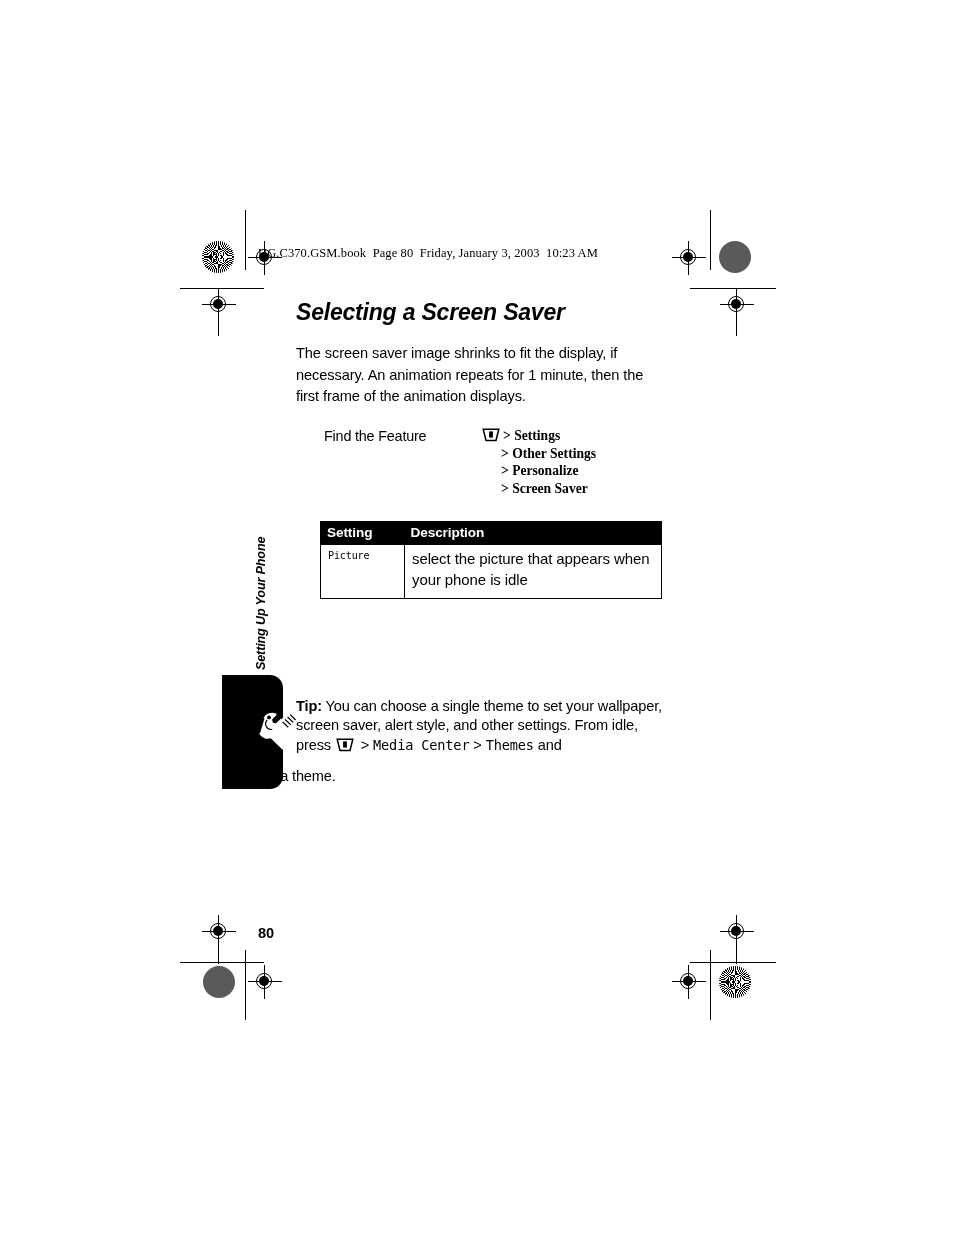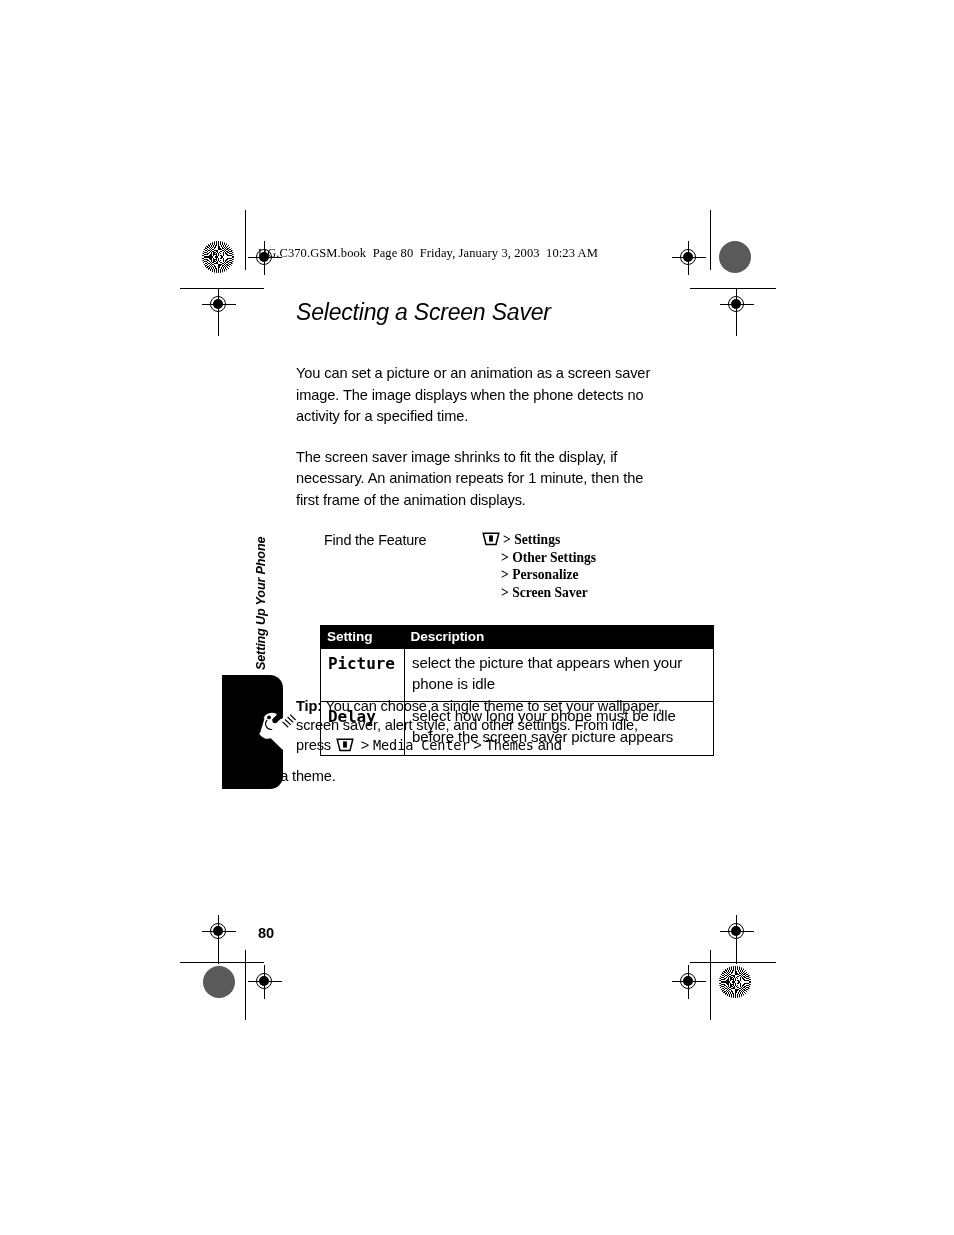--- a/index.html
+++ b/index.html
@@ -88,23 +88,23 @@
 
   
   .content {
     position: absolute;
     left: 296px;
     top: 300px;
     width: 370px;
   }
 
   h1.page-title {
-    margin: 0 0 38px 0;
+    margin: 0 0 18px 0;
     font-size: 23px;
-    font-weight: normal;
+    font-weight: bold;
     font-style: italic;
     letter-spacing: -0.2px;
     line-height: 1.1;
   }
 
   p.body-para {
     margin: 0 0 20px 0;
     font-size: 14.6px;
     line-height: 1.46;
     letter-spacing: -0.1px;
@@ -145,21 +145,21 @@
     width: 20px;
     height: 14px;
     vertical-align: -2px;
     margin-right: 2px;
   }
   .menukey svg { display: block; }
 
   
   table.settings-table {
     border-collapse: collapse;
-    width: 394px;
+    width: 342px;
     margin-left: 24px;
     border: 1.6px solid #000;
     table-layout: fixed;
   }
   table.settings-table th {
     background: #000;
     color: #fff;
     text-align: left;
     font-size: 13.6px;
     font-weight: bold;
@@ -169,22 +169,22 @@
   table.settings-table td {
     border-top: 1.6px solid #000;
     vertical-align: top;
     font-size: 15px;
     line-height: 1.38;
     padding: 4px 7px 7px 7px;
     letter-spacing: -0.1px;
   }
   table.settings-table td.setting-cell {
     font-family: "DejaVu Sans Mono", monospace;
-    font-weight: bold;
-    font-size: 16px;
+    font-weight: normal;
+    font-size: 10px;
     border-right: 1.6px solid #000;
     width: 84px;
     white-space: nowrap;
   }
   table.settings-table col.c1 { width: 84px; }
 
   
   .tip-block {
     position: absolute;
     left: 222px;
@@ -333,21 +333,20 @@
 <div class="running-header">UG.C370.GSM.book  Page 80  Friday, January 3, 2003  10:23 AM</div>
 
 <div class="chapter-tab">
   <div class="vtext">Setting Up Your Phone</div>
 </div>
 
 <div class="content">
 
   <h1 class="page-title">Selecting a Screen Saver</h1>
 
-  <p class="body-para">You can set a picture or an animation as a screen saver image. The image displays when the phone detects no activity for a specified time.</p>
   <p class="body-para">The screen saver image shrinks to fit the display, if necessary. An animation repeats for 1 minute, then the first frame of the animation displays.</p>
 
   <div class="find-feature">
     <div class="ff-label">Find the Feature</div>
     <div class="menu-path">
       <span class="mp-row">
         <span class="menukey">
           <svg width="20" height="14" viewBox="0 0 20 14" aria-hidden="true">
             <path d="M2.2 1.2 L17.8 1.2 L15.0 12.4 L5.0 12.4 Z" fill="none" stroke="#000" stroke-width="1.5"></path>
             <rect x="8.1" y="3.4" width="3.8" height="6.2" fill="#000"></rect>
@@ -369,24 +368,20 @@
       <tr>
         <th>Setting</th>
         <th>Description</th>
       </tr>
     </thead>
     <tbody>
       <tr>
         <td class="setting-cell">Picture</td>
         <td>select the picture that appears when your phone is idle</td>
       </tr>
-      <tr>
-        <td class="setting-cell">Delay</td>
-        <td>select how long your phone must be idle before the screen saver picture appears</td>
-      </tr>
     </tbody>
   </table>
 
 </div>
 
 <div class="tip-block">
   <div class="tip-tab"></div>
 
   <div class="tip-icon">
     <svg width="48" height="48" viewBox="0 0 48 48" aria-hidden="true">

